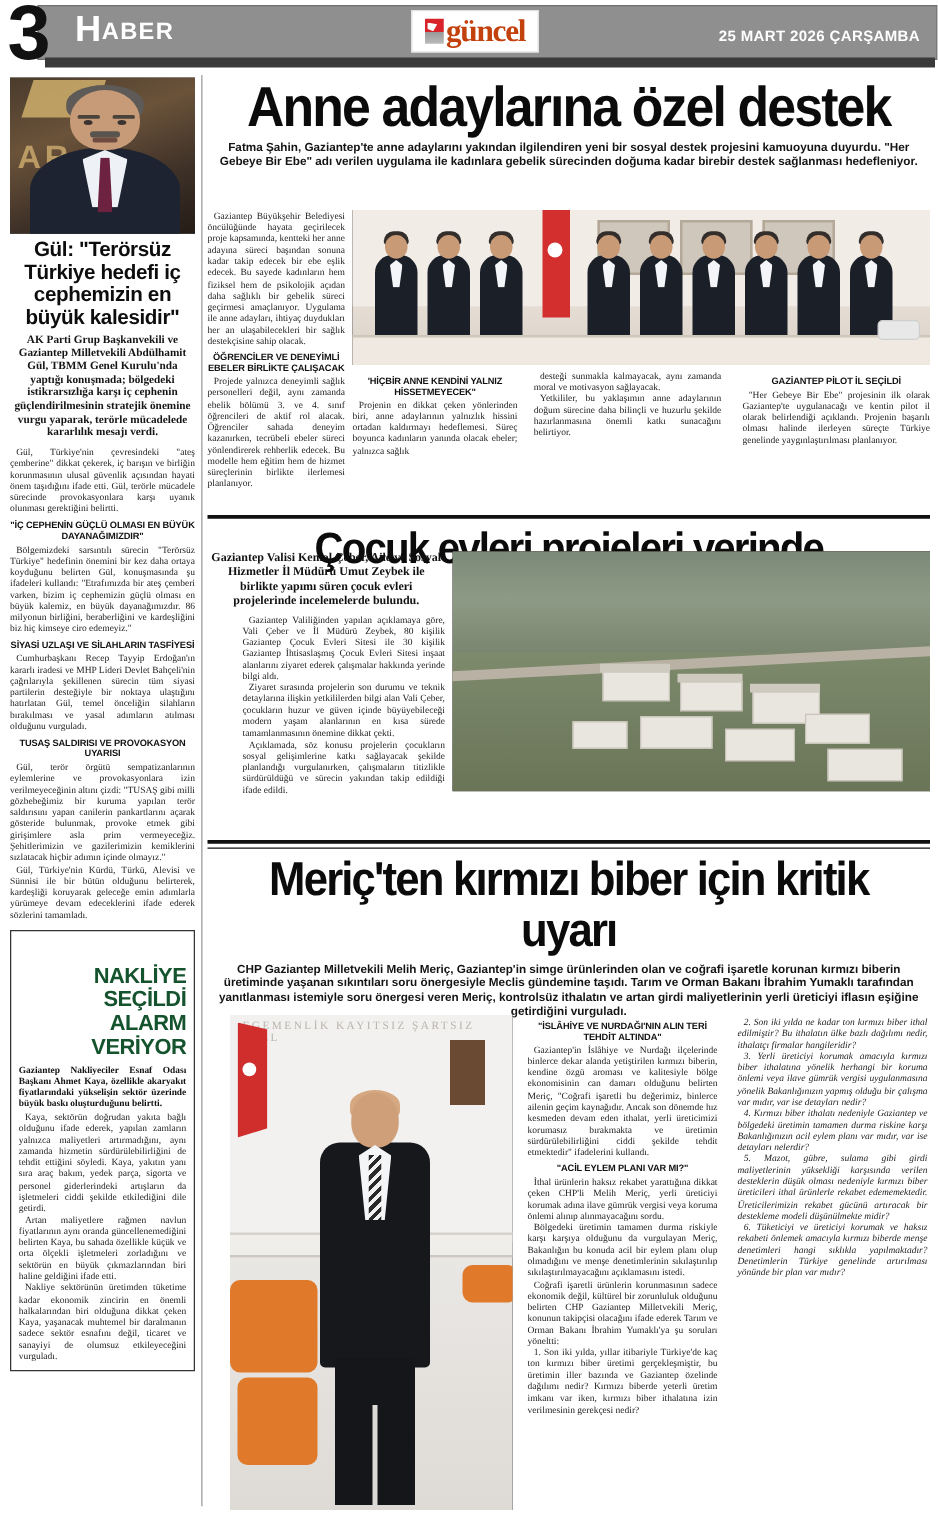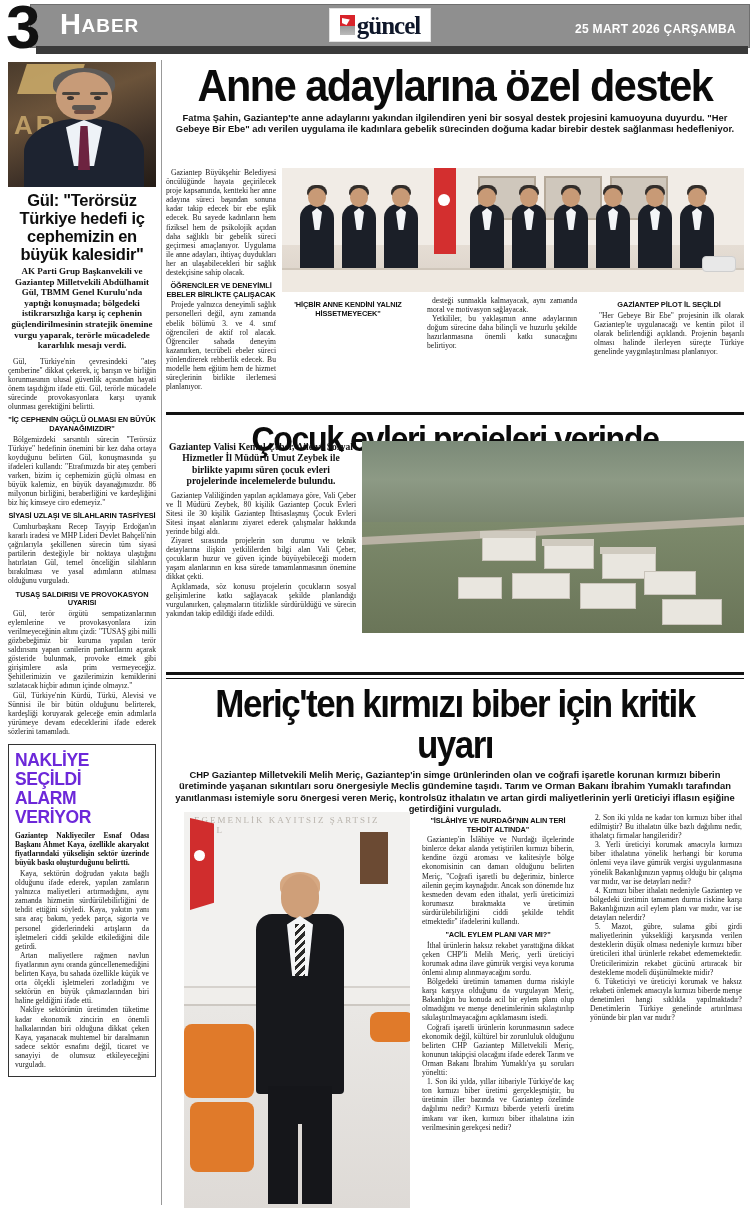--- a/index.html
+++ b/index.html
@@ -45,21 +45,21 @@
     width:15px;height:20px;margin-right:2px;position:relative;
     background:linear-gradient(180deg,#d8232a 0%,#d8232a 55%,#9a9a9a 55%,#bbb 100%);
   }
   .logo-mark:after{
     content:"";position:absolute;left:2px;top:3px;width:8px;height:7px;background:#fff;
     clip-path:polygon(0 0,100% 20%,60% 100%,0 70%);
   }
   .logo-text{
     font-family:"Liberation Serif","DejaVu Serif",serif;
     font-weight:bold;font-style:normal;font-size:25px;line-height:25px;
-    color:#0f172a;letter-spacing:-1px;
+    color:#c2410c;letter-spacing:-1px;
   }
   .mast-date{
     position:absolute;right:14px;top:22px;
     font-family:"Liberation Sans","DejaVu Sans",sans-serif;
     font-weight:bold;font-size:12px;color:#fff;letter-spacing:0.3px;margin-left:20px;
   }
 
   
   .body-text{
     font-family:"Liberation Serif","DejaVu Serif",serif;
@@ -133,22 +133,22 @@
     font-weight:bold;font-size:9px;line-height:10.6px;text-align:center;color:#151515;
     margin-bottom:6px;
   }
 
   
   .nakliye{
     margin-top:8px;border:1px solid #333;padding:6px 6px 7px 6px;
   }
   .nakliye-title{
     font-family:"Liberation Sans","DejaVu Sans",sans-serif;
-    font-weight:bold;font-size:17.5px;line-height:19px;text-align:left;
-    color:#6d28d9;letter-spacing:-0.4px;margin-bottom:4px;
+    font-weight:bold;font-size:17.5px;line-height:19px;text-align:right;
+    color:#14532d;letter-spacing:-0.4px;margin-bottom:4px;margin-top:20px;
   }
   .nakliye-lead{
     font-family:"Liberation Serif","DejaVu Serif",serif;
     font-weight:bold;font-size:7.5px;line-height:9px;text-align:justify;margin-bottom:2px;
   }
 
   
   .rule-thick{background:#111;height:3px;}
   .rule-thin{background:#111;height:1px;}
   .vrule{position:absolute;width:1px;background:#999;}
@@ -214,21 +214,21 @@
   .p3-chair{position:absolute;background:#e07a2a;border-radius:8px;}
   .p3-man{position:absolute;left:72px;top:62px;width:88px;height:330px;}
   .p3-man .head{position:absolute;left:50%;margin-left:-19px;top:0;width:38px;height:44px;border-radius:50% 50% 44% 44%;background:#cf9f79;}
   .p3-man .bald{position:absolute;left:50%;margin-left:-20px;top:-2px;width:40px;height:24px;border-radius:50% 50% 30% 30%;background:#d6a882;}
   .p3-man .suit{position:absolute;left:0;top:40px;width:88px;height:180px;background:#17181c;border-radius:16px 16px 4px 4px;}
   .p3-man .shirt{position:absolute;left:50%;margin-left:-13px;top:42px;width:26px;height:60px;background:#f4f5f7;clip-path:polygon(50% 0,100% 14%,80% 100%,20% 100%,0 14%);}
   .p3-man .tie{position:absolute;left:50%;margin-left:-5px;top:50px;width:10px;height:52px;background:repeating-linear-gradient(135deg,#2a2a2a 0 3px,#f2f2f2 3px 6px);}
   .p3-man .legs{position:absolute;left:12px;top:212px;width:64px;height:118px;background:#15161a;}
   .p3-man .gap{position:absolute;left:50%;margin-left:-2px;top:250px;width:4px;height:80px;background:#dedad6;}
 
-  .q-list{margin-top:1px;}
+  .q-list{margin-top:1px;font-style:italic;}
 </style>
 </head>
 <body>
 
 <div class="page">
 
   <div class="masthead">
     <div class="mast-bar"></div>
     <div class="mast-shadow"></div>
     <div class="page-num">3</div>
@@ -356,20 +356,23 @@
           <span class="hd"></span>
           <span class="sh"></span>
         </div>
       <div class="p1-table"></div>
       <div class="p1-phone"></div>
     </div>
 
     <div class="a1-sub">
       <div class="a1-c1">
         <div class="sub-head">'HİÇBİR ANNE KENDİNİ YALNIZ HİSSETMEYECEK"</div>
+        <div class="body-text">
+            <p>Projenin en dikkat çeken yönlerinden biri, anne adaylarının yalnızlık hissini ortadan kaldırmayı hedeflemesi. Süreç boyunca kadınların yanında olacak ebeler; yalnızca sağlık</p>
+          </div>
       </div>
       <div class="a1-c2 body-text">
         <p>desteği sunmakla kalmayacak, aynı zamanda moral ve motivasyon sağlayacak.</p>
         <p>Yetkililer, bu yaklaşımın anne adaylarının doğum sürecine daha bilinçli ve huzurlu şekilde hazırlanmasına önemli katkı sunacağını belirtiyor.</p>
       </div>
       <div class="a1-c3">
         <div class="sub-head">GAZİANTEP PİLOT İL SEÇİLDİ</div>
         <div class="body-text">
             <p>"Her Gebeye Bir Ebe" projesinin ilk olarak Gaziantep'te uygulanacağı ve kentin pilot il olarak belirlendiği açıklandı. Projenin başarılı olması halinde ilerleyen süreçte Türkiye genelinde yaygınlaştırılması planlanıyor.</p>
           </div>
@@ -379,21 +382,21 @@
 
   <div class="rule-thick" style="position:absolute;left:166px;top:412px;width:578px;"></div>
 
   <div style="position:absolute;left:166px;top:420px;width:578px;">
     <div class="headline h1-cocuk">Çocuk evleri projeleri yerinde incelendi</div>
   </div>
 
   <div class="a2">
     <div class="a2-left">
       <div class="lead">Gaziantep Valisi Kemal Çeber, Aile ve Sosyal Hizmetler İl Müdürü Umut Zeybek ile birlikte yapımı süren çocuk evleri projelerinde incelemelerde bulundu.</div>
-      <div class="body-text" style="margin-top:4px;">
+      <div class="body-text" style="margin-top:4px;margin-left:28px;">
         <p>Gaziantep Valiliğinden yapılan açıklamaya göre, Vali Çeber ve İl Müdürü Zeybek, 80 kişilik Gaziantep Çocuk Evleri Sitesi ile 30 kişilik Gaziantep İhtisaslaşmış Çocuk Evleri Sitesi inşaat alanlarını ziyaret ederek çalışmalar hakkında yerinde bilgi aldı.</p>
         <p>Ziyaret sırasında projelerin son durumu ve teknik detaylarına ilişkin yetkililerden bilgi alan Vali Çeber, çocukların huzur ve güven içinde büyüyebileceği modern yaşam alanlarının en kısa sürede tamamlanmasının önemine dikkat çekti.</p>
         <p>Açıklamada, söz konusu projelerin çocukların sosyal gelişimlerine katkı sağlayacak şekilde planlandığı vurgulanırken, çalışmaların titizlikle sürdürüldüğü ve sürecin yakından takip edildiği ifade edildi.</p>
       </div>
     </div>
 
     <div class="a2-photo photo">
       <div class="p2-sky"></div>
       <div class="p2-field"></div>
       <div class="p2-road"></div>

